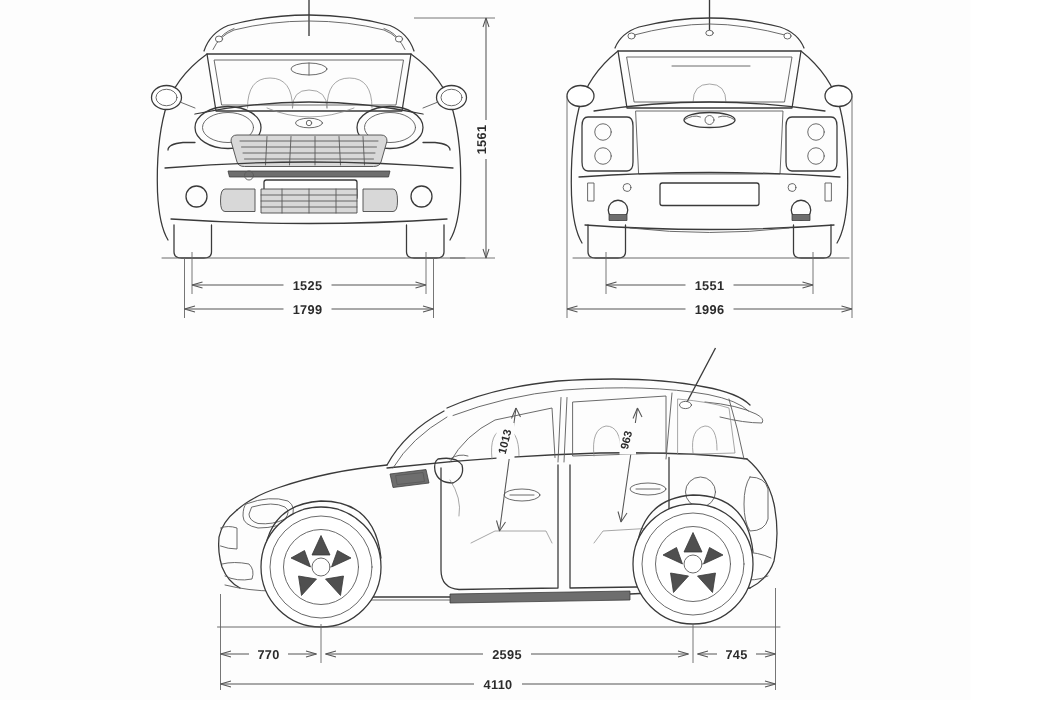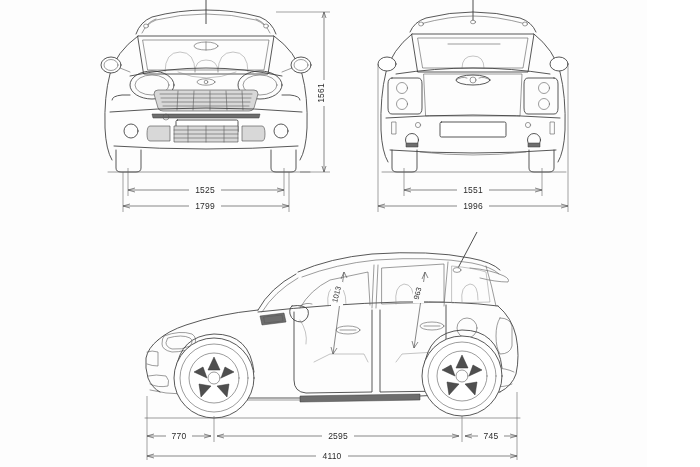--- a/index.html
+++ b/index.html
@@ -9,20 +9,21 @@
   }
   body {
     font-family: "Liberation Sans", sans-serif;
   }
   #blueprint {
     position: relative;
     width: 647px;
     height: 467px;
     background: #fdfdfd;
     overflow: hidden;
+    font-weight: bold;
   }
   #blueprint svg {
     display: block;
     position: absolute;
     top: 0;
     left: 0;
   }
   .dim-text {
     font-family: "Liberation Sans", sans-serif;
     font-size: 8.5px;

